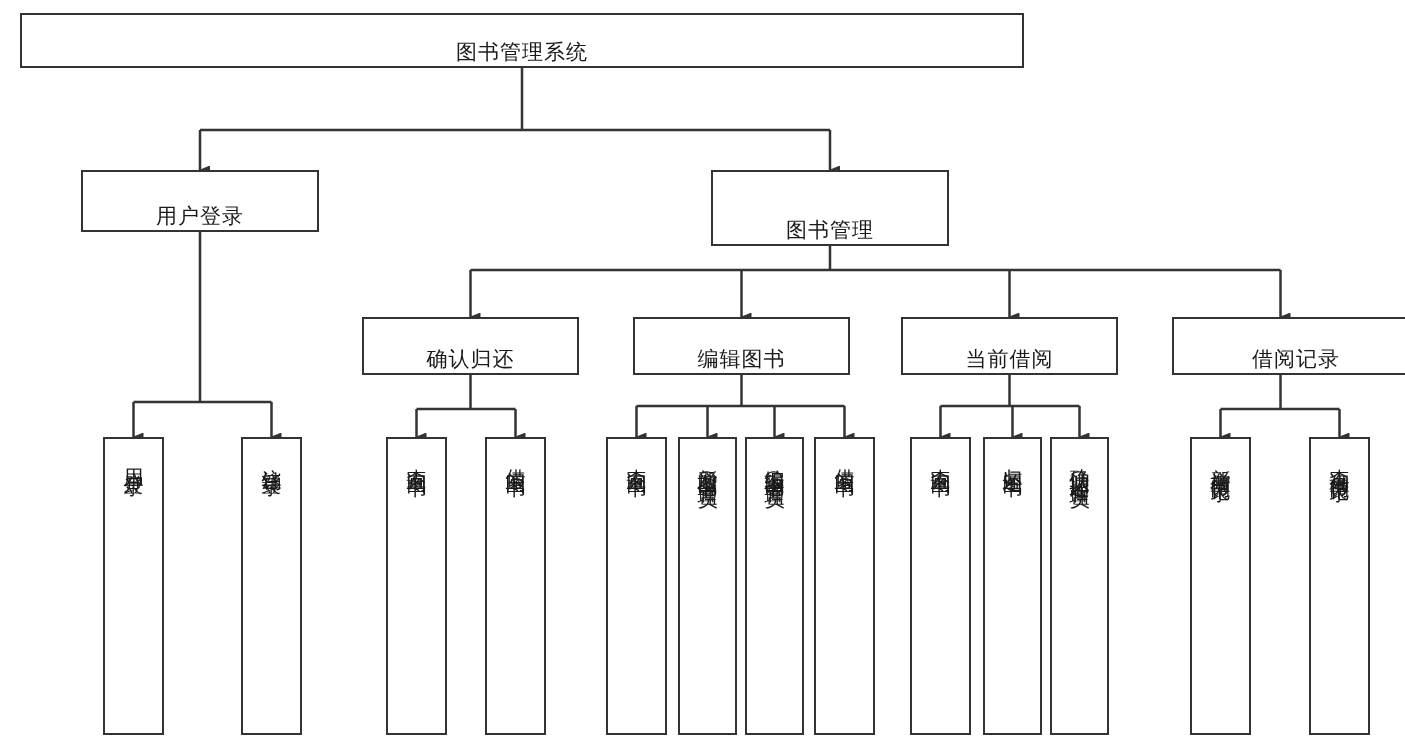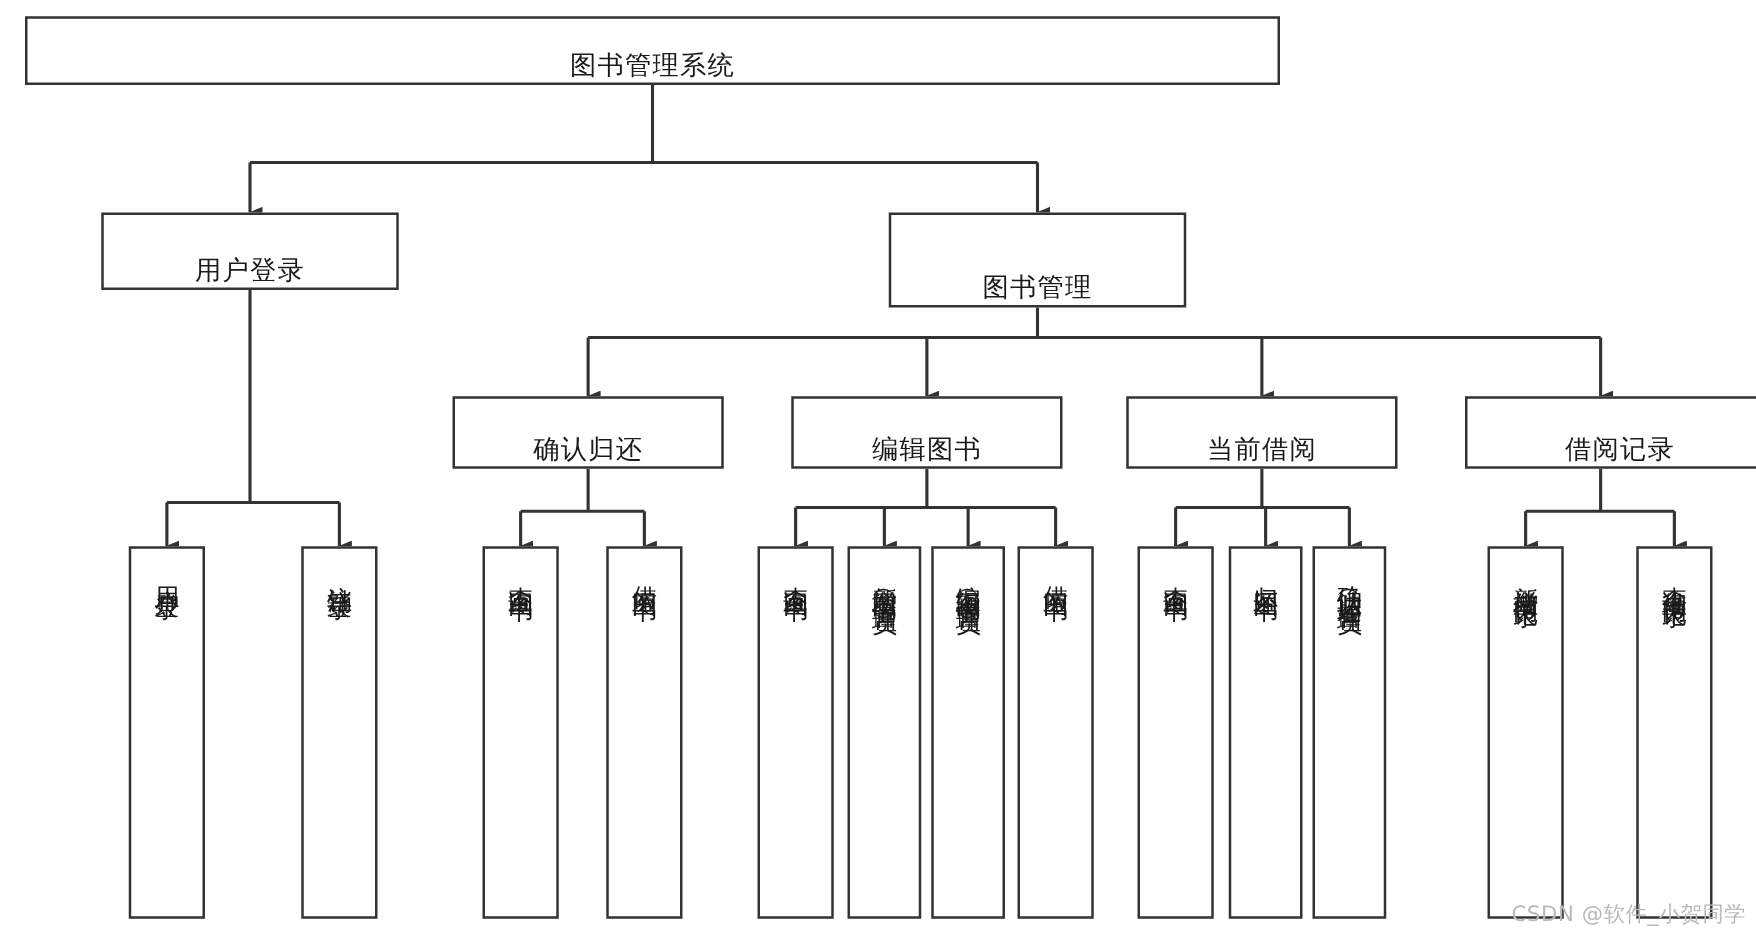--- a/index.html
+++ b/index.html
@@ -171,14 +171,13 @@
         <span class="node-label">确认归还（管理员）</span>
       </div>
       <div class="node vertical" style="left: 1190px; top: 437px; width: 61px; height: 298px; border-color: rgb(51, 51, 51); color: rgb(26, 26, 26);">
         <span class="node-label">新增借阅记录</span>
       </div>
       <div class="node vertical" style="left: 1309px; top: 437px; width: 61px; height: 298px; border-color: rgb(51, 51, 51); color: rgb(26, 26, 26);">
         <span class="node-label">查询借阅记录</span>
       </div>
     </div>
 
-  <div id="watermark">CSDN @软件_小贺同学</div>
 </div>
 
 </body></html>

